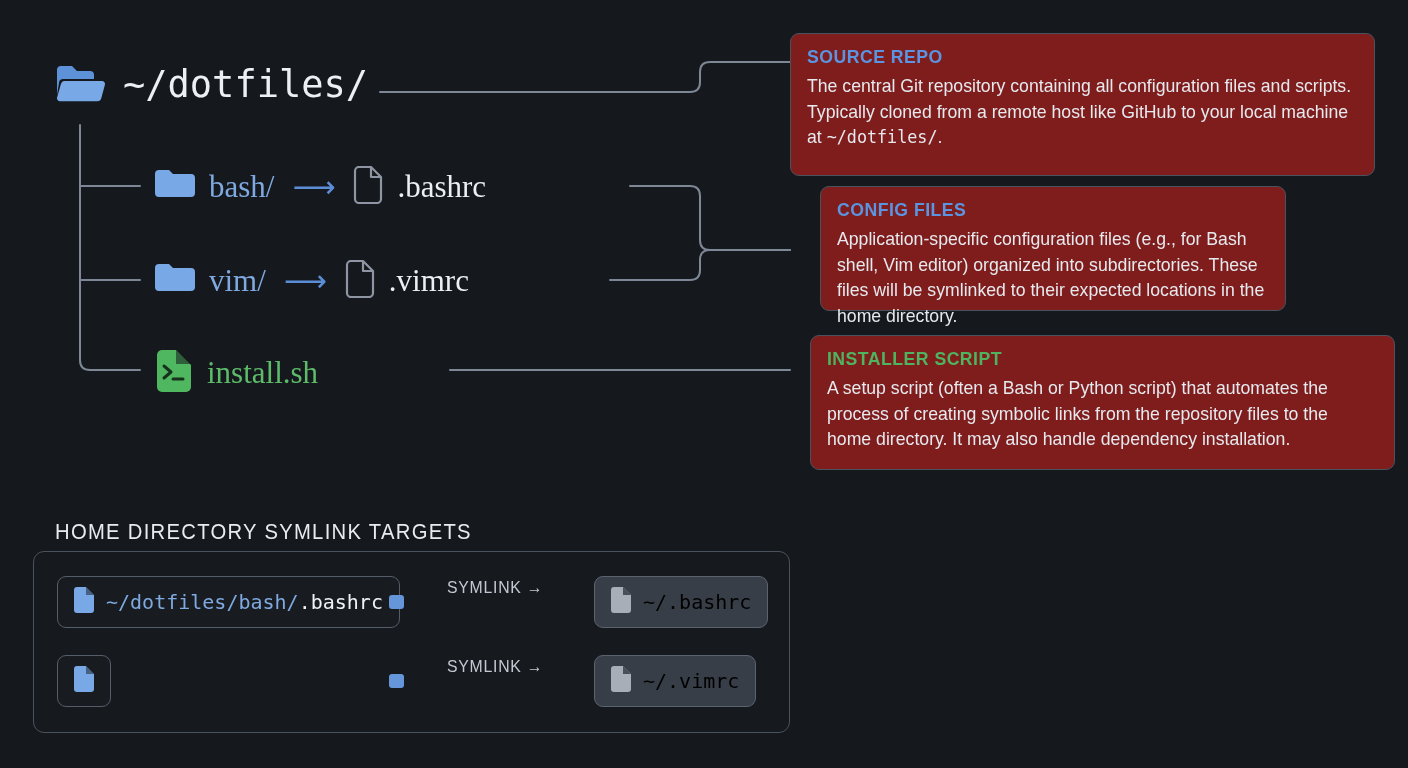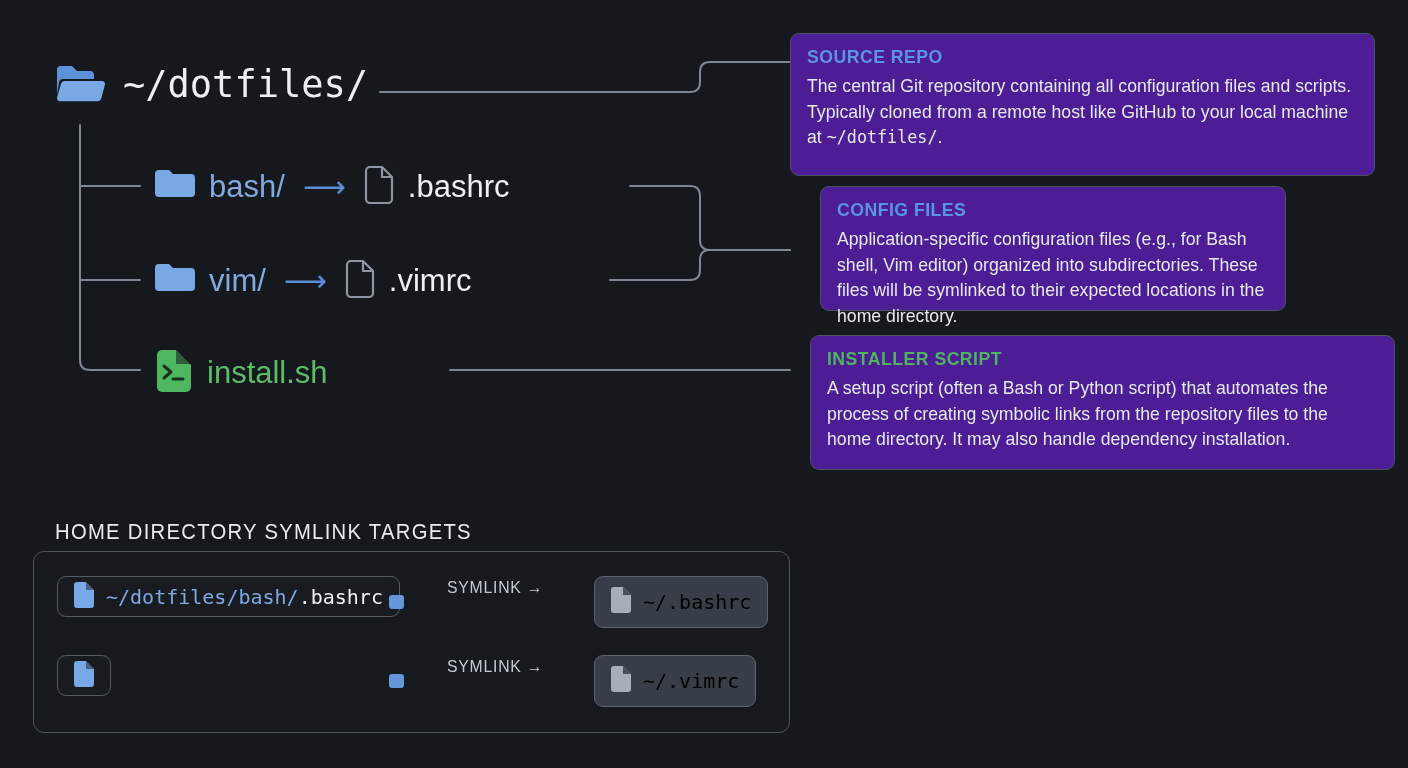--- a/index.html
+++ b/index.html
@@ -20,40 +20,40 @@
     position:absolute;left:55px;top:62px;
     display:flex;align-items:center;gap:18px;
   }
   .root-label{
     font-family:"DejaVu Sans Mono","Liberation Mono",monospace;
     font-size:37px;color:#eceff3;letter-spacing:0px;white-space:nowrap;
   }
 
   .node{position:absolute;display:flex;align-items:center;gap:14px;white-space:nowrap;}
   .node .name{
-    font-family:Liberation Sans, sans-serif;
+    font-family:Liberation Serif, serif;
     font-size:31px;
     text-align:center;
   }
   .name.dir{color:#7fa9e0;}
   .name.file{color:#eceff3;}
   .name.script{color:#5dbb6a;}
   .arrow-glyph{
     color:#5b8ed6;font-size:30px;line-height:1;
     font-family:"DejaVu Sans",sans-serif;
     margin:0 6px 0 4px;letter-spacing:-2px;
   }
 
   
   .ico{display:inline-block;flex:none;}
 
   
   .callout{
     position:absolute;
-    background:#4c1d95;
+    background:#7f1d1d;
     border:1px solid #4a525d;
     border-radius:9px;
     box-sizing:border-box;
     padding:12px 16px 14px 16px;
   }
   .callout h3{
     margin:0 0 5px 0;
     font-family:"Liberation Sans",sans-serif;
     font-size:19px;font-weight:bold;
     letter-spacing:.5px;
@@ -82,21 +82,21 @@
   .sym-panel{
     position:absolute;left:33px;top:551px;width:757px;height:182px;
     border:1px solid #4a525d;border-radius:11px;
     background:#16191e;box-sizing:border-box;
   }
   .chip-src{
     display:flex;align-items:center;gap:12px;
     border:1px solid #555d69;border-radius:9px;
     background:#181c21;
     padding:9px 16px;box-sizing:border-box;
-    height:41px;
+    height:52px;
   }
   .chip-tgt{
     display:flex;align-items:center;gap:12px;
     border:1px solid #5b636f;border-radius:9px;
     background:#383e47;
     padding:21px 16px;box-sizing:border-box;
     height:52px;
   }
   .mono{
     font-family:"DejaVu Sans Mono","Liberation Mono",monospace;

